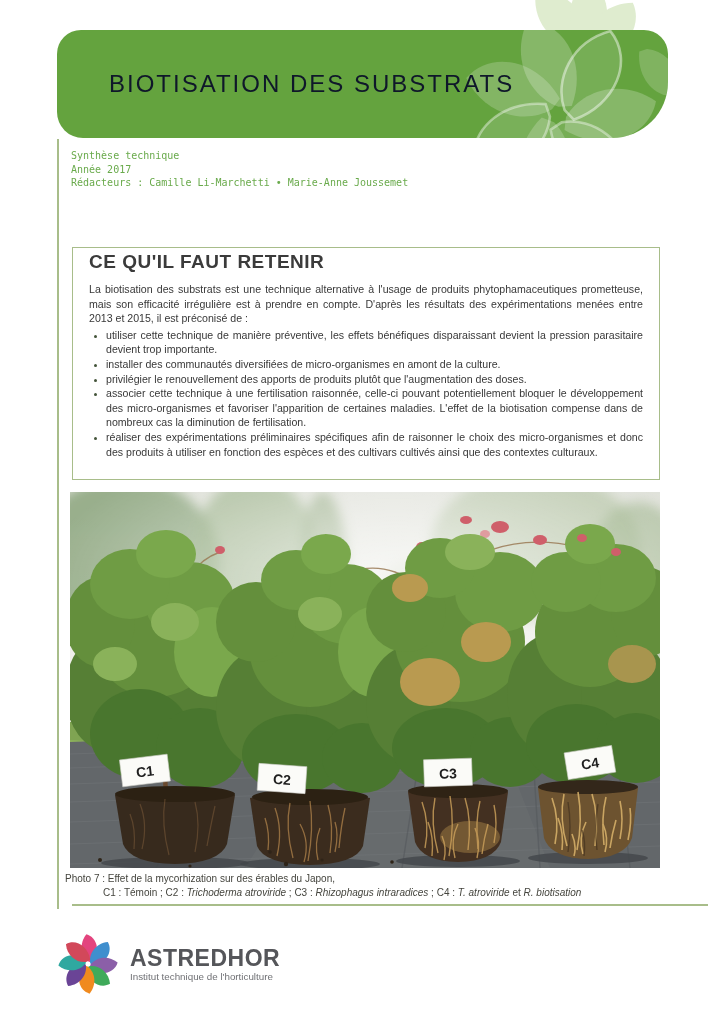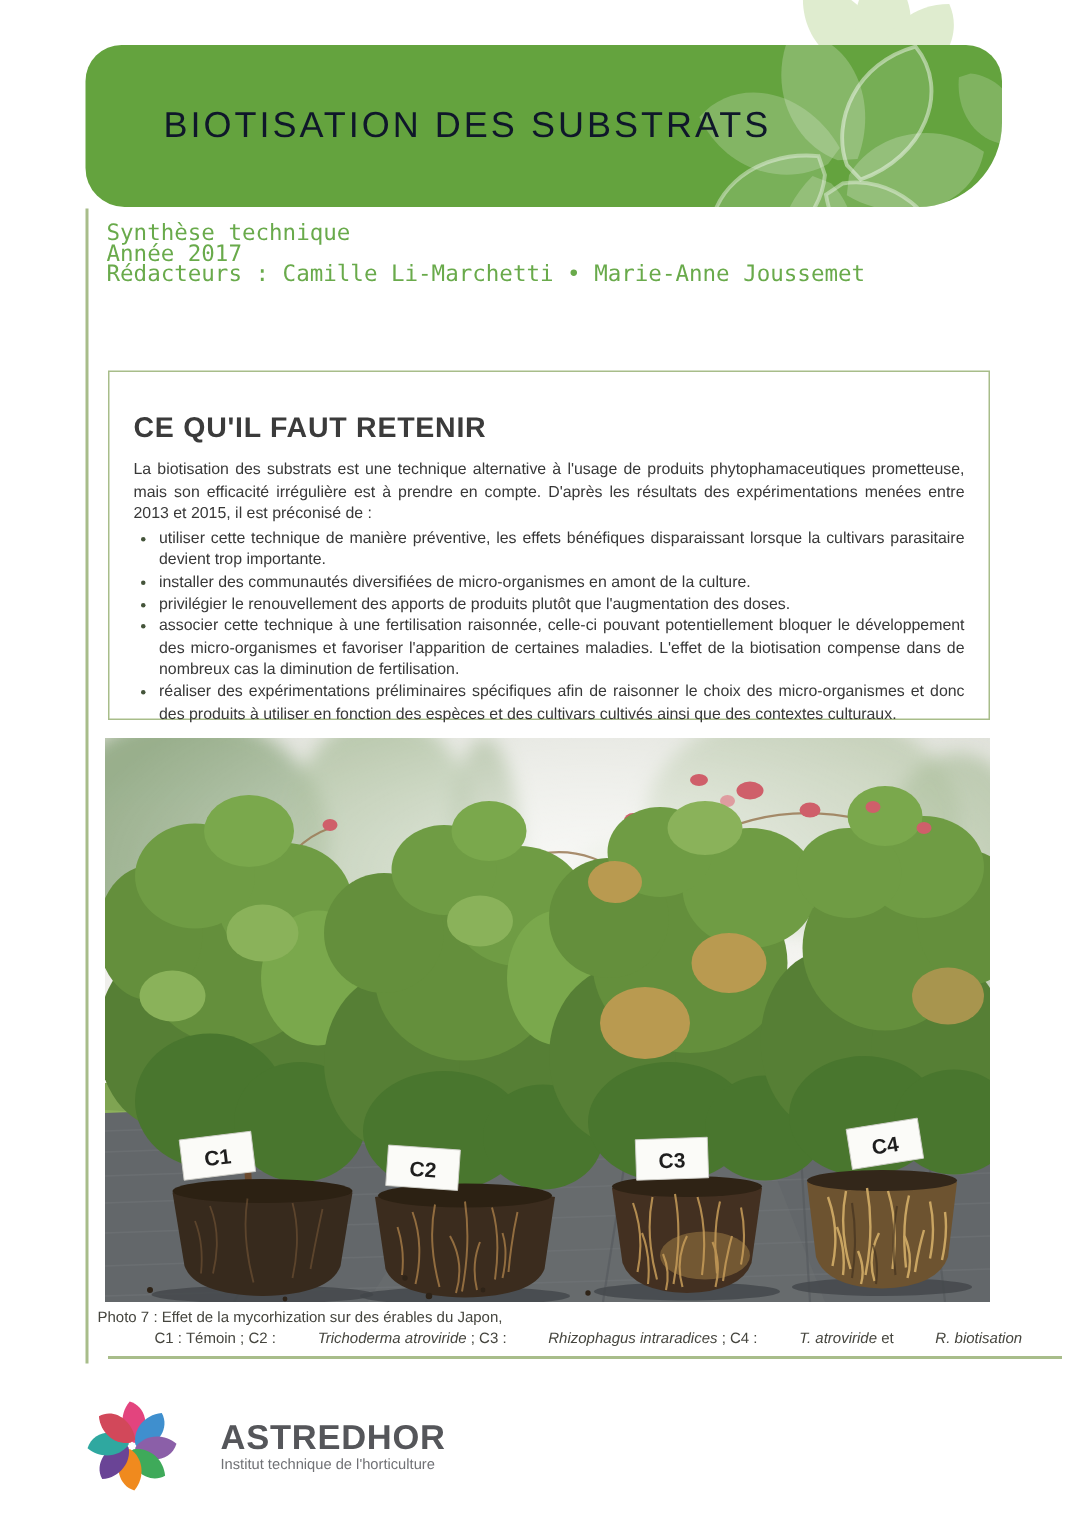--- a/index.html
+++ b/index.html
@@ -16,43 +16,43 @@
   }
   .banner-flower{position:absolute;right:0;top:0;width:260px;height:108px;}
   .banner h1{
     position:absolute;left:52px;top:0;height:108px;margin:0;display:flex;align-items:center;
     color:#0f172a;font-size:24px;font-weight:normal;letter-spacing:2px;z-index:3;
   }
   .banner h1::first-letter{font-size:34px;}
   
   .vrule{position:absolute;left:57px;top:139px;width:2px;height:770px;background:#a8bd8a;}
   .meta{position:absolute;left:71px;top:149px;color:#69aa4b;
-        font-family:"DejaVu Sans Mono",monospace;font-size:15px;line-height:13.5px;}
+        font-family:"DejaVu Sans Mono",monospace;font-size:10px;line-height:13.5px;}
   
   .retenir{
     position:absolute;left:72px;top:247px;width:588px;height:233px;box-sizing:border-box;
-    border:1.5px solid #a8bd8a;padding:27px 16px 8px 16px;background:#ffffff;
+    border:1.5px solid #a8bd8a;padding:3px 16px 8px 16px;background:#ffffff;
   }
   .retenir h2{margin:0 0 9px 0;font-size:19px;font-weight:bold;color:#3b3b3b;
               letter-spacing:.5px;font-family:"Liberation Sans",sans-serif;}
   .retenir p{margin:0 0 2px 0;font-size:10.6px;line-height:14.6px;color:#383838;text-align:justify;}
   .retenir ul{margin:0;padding-left:17px;}
   .retenir li{font-size:10.6px;line-height:14.6px;text-align:justify;}
   .retenir li::marker{color:#44543a;font-size:9px;}
   
   .photo{position:absolute;left:70px;top:492px;width:590px;height:376px;display:block;}
   
   .caption{position:absolute;left:65px;top:872px;font-size:10px;line-height:13.5px;color:#45453e;}
   .caption .l2{padding-left:38px;}
-  .caption i{font-style:italic;margin-left:25px;}
+  .caption i{font-style:italic;}
   .hrule{position:absolute;left:72px;top:904px;width:636px;height:1.5px;background:#a8bd8a;}
   
   .logo{position:absolute;left:50px;top:925px;display:flex;align-items:flex-start;}
   .logo-flower{width:78px;height:74px;flex:0 0 auto;}
-  .logo-txt{margin-left:19px;margin-top:21px;}
+  .logo-txt{margin-left:2px;margin-top:21px;}
   .logo-name{font-size:23px;font-weight:bold;color:#55565a;letter-spacing:.5px;line-height:24px;}
   .logo-sub{font-size:9.8px;color:#707175;margin-top:1px;}
 </style>
 </head>
 <body>
 
 <div class="page">
 
   <svg class="watermark-top" viewBox="0 0 170 36">
     <g fill="#dfeccf">
@@ -83,21 +83,21 @@
   <div class="meta">
     <div>Synthèse technique</div>
     <div>Année 2017</div>
     <div>Rédacteurs : Camille Li-Marchetti • Marie-Anne Joussemet</div>
   </div>
 
   <div class="retenir">
     <h2>CE QU'IL FAUT RETENIR</h2>
     <p>La biotisation des substrats est une technique alternative à l'usage de produits phytophamaceutiques prometteuse, mais son efficacité irrégulière est à prendre en compte. D'après les résultats des expérimentations menées entre 2013 et 2015, il est préconisé de :</p>
     <ul>
-      <li>utiliser cette technique de manière préventive, les effets bénéfiques disparaissant lorsque la cultivars parasitaire devient trop importante.</li>
+      <li>utiliser cette technique de manière préventive, les effets bénéfiques disparaissant devient la pression parasitaire devient trop importante.</li>
       <li>installer des communautés diversifiées de micro-organismes en amont de la culture.</li>
       <li>privilégier le renouvellement des apports de produits plutôt que l'augmentation des doses.</li>
       <li>associer cette technique à une fertilisation raisonnée, celle-ci pouvant potentiellement bloquer le développement des micro-organismes et favoriser l'apparition de certaines maladies. L'effet de la biotisation compense dans de nombreux cas la diminution de fertilisation.</li>
       <li>réaliser des expérimentations préliminaires spécifiques afin de raisonner le choix des micro-organismes et donc des produits à utiliser en fonction des espèces et des cultivars cultivés ainsi que des contextes culturaux.</li>
     </ul>
   </div>
 
   <svg class="photo" viewBox="0 0 590 376">
     <defs>
       <linearGradient id="sky" x1="0" y1="0" x2="0" y2="1">

